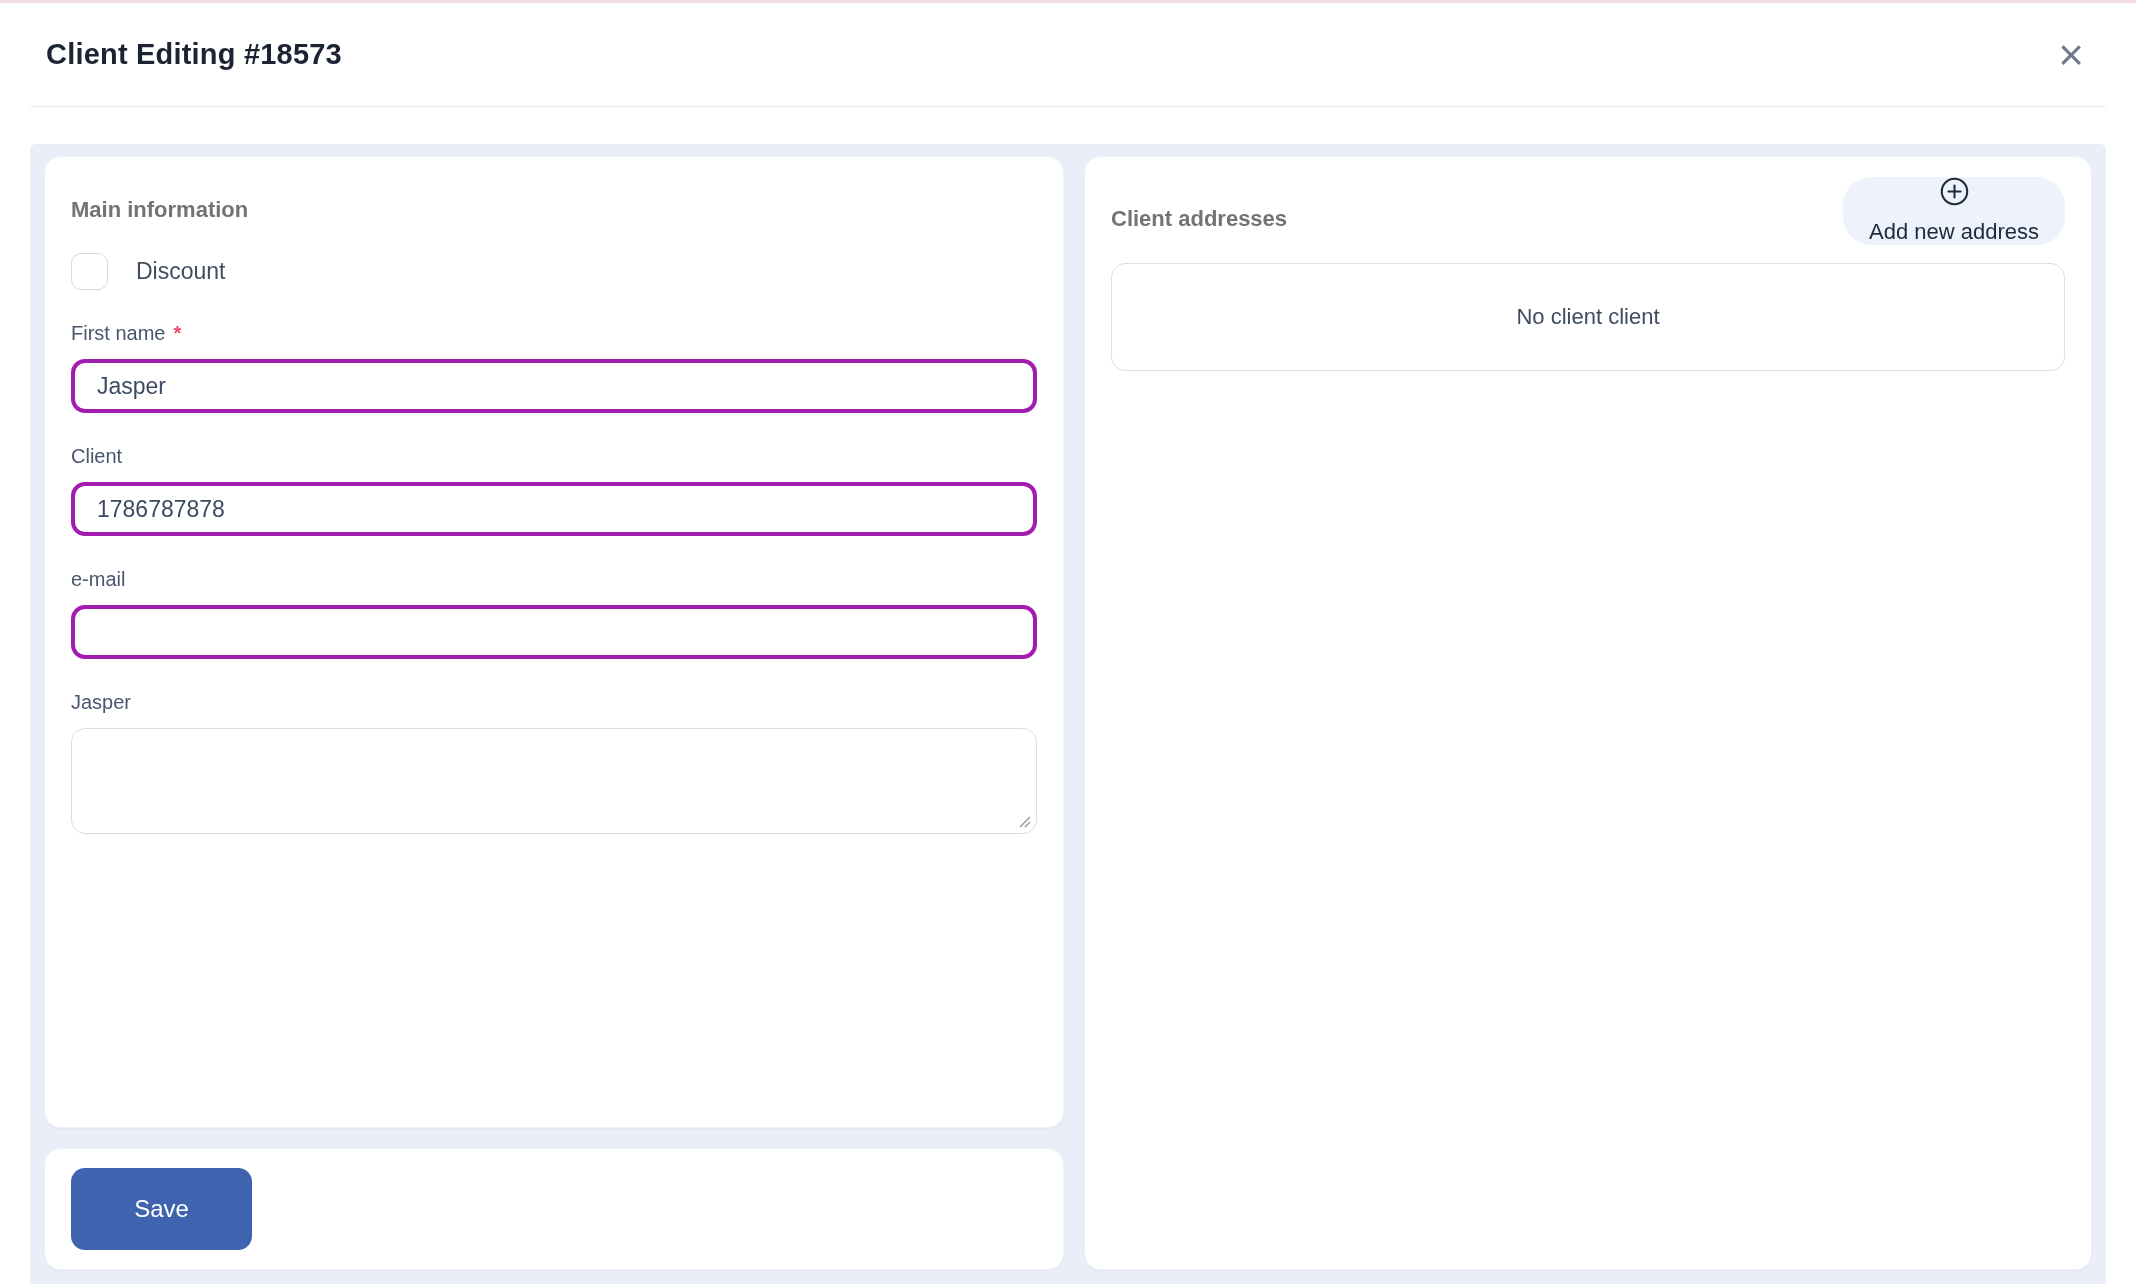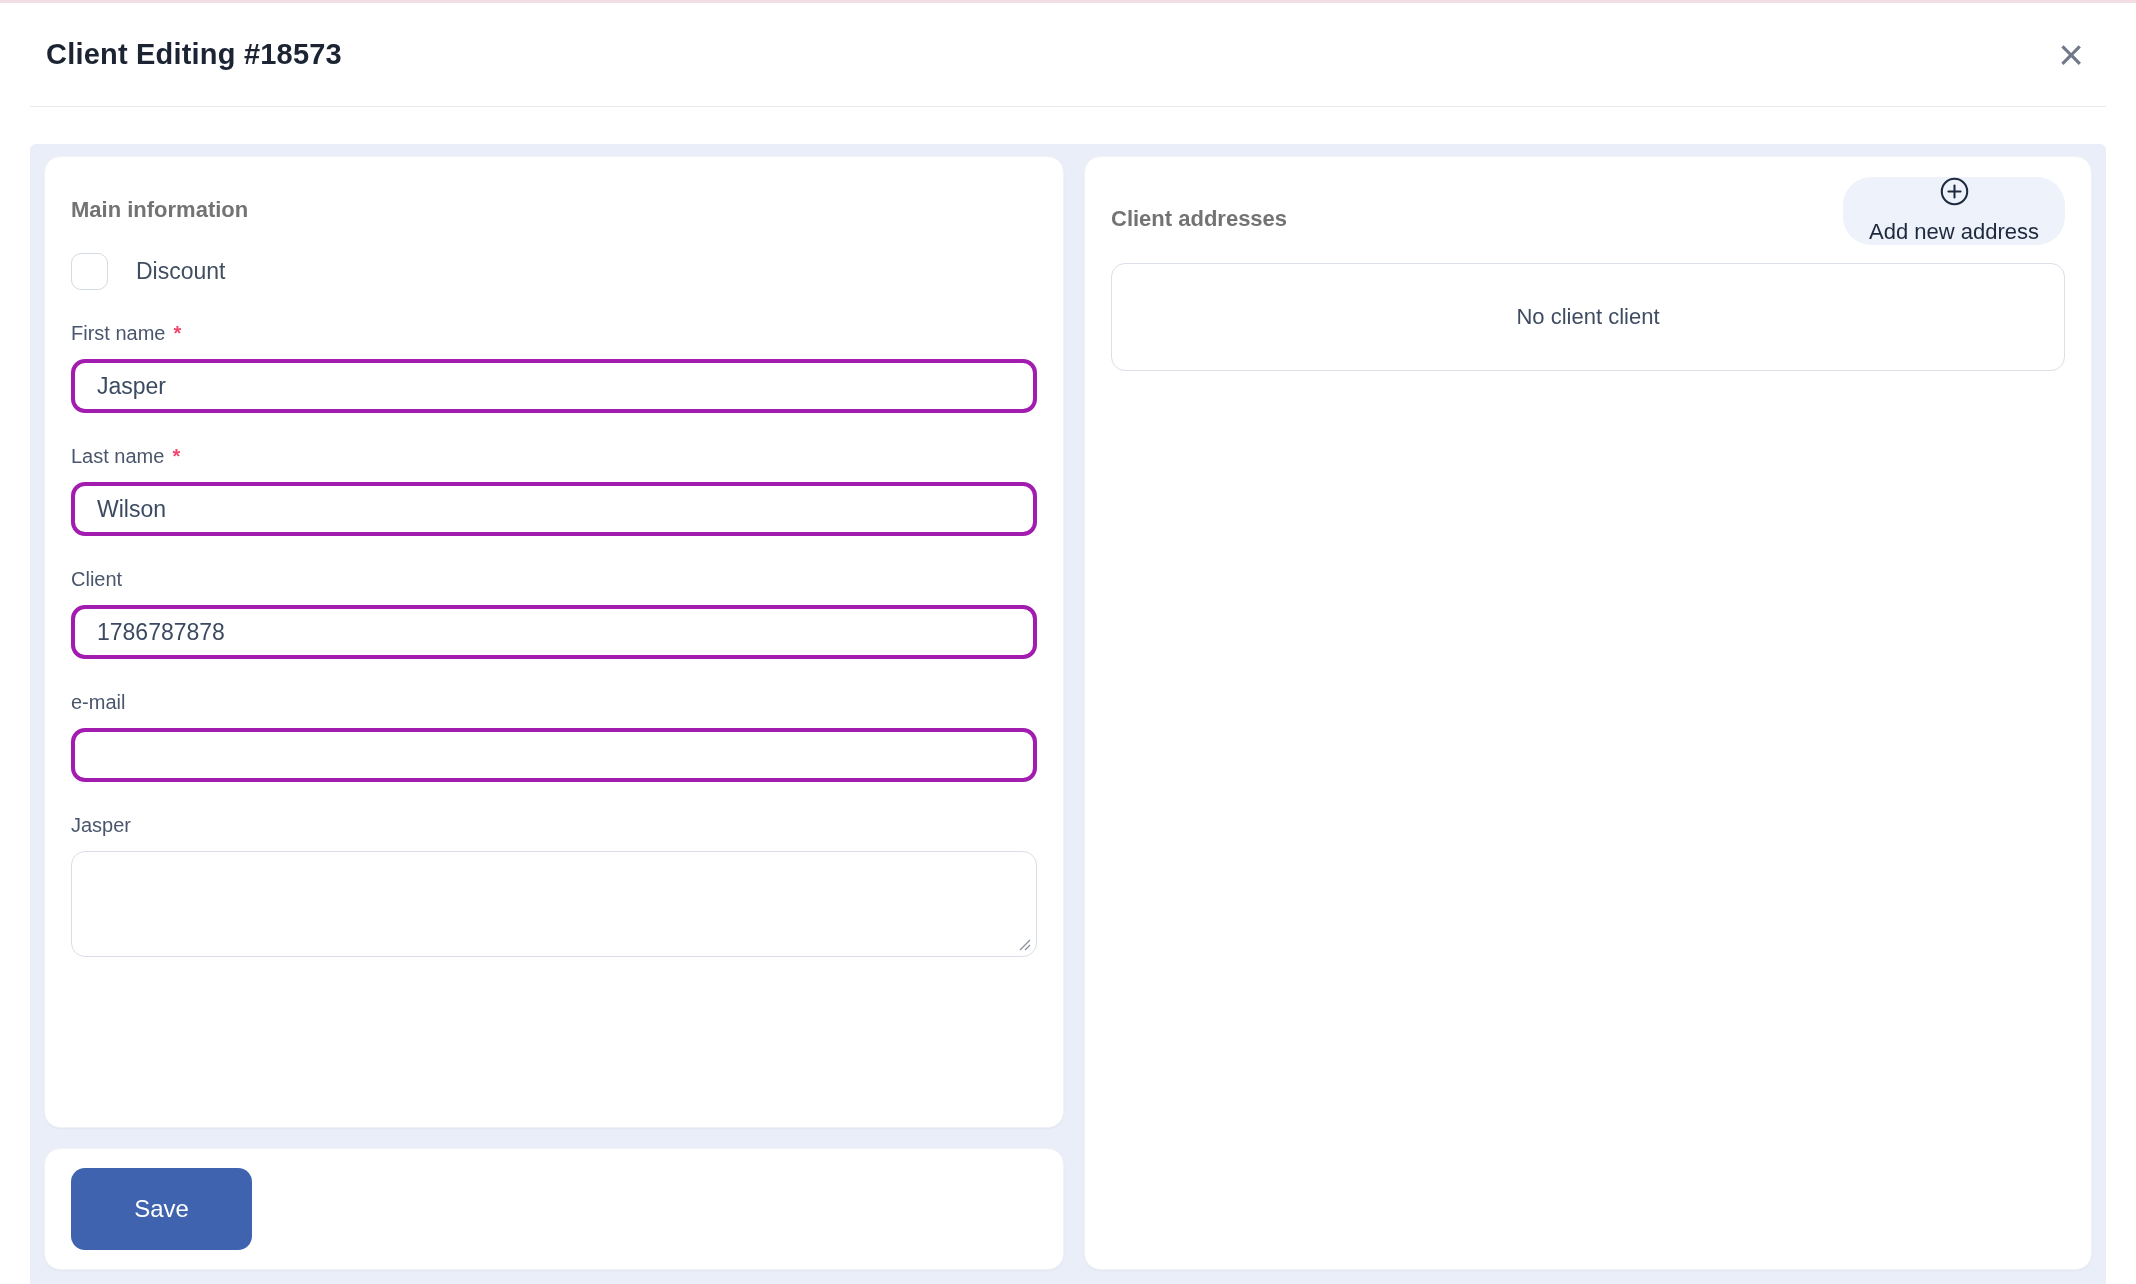--- a/index.html
+++ b/index.html
@@ -117,26 +117,20 @@
         <span class="checkbox-label">Discount</span>
       </div>
 
       <div class="field">
         <label class="field-label">
           <span>First name</span><span class="req">*</span>
         </label>
         <input type="text" class="text-input" value="Jasper" style="">
       </div>
 
-      <div class="field">
-        <label class="field-label">
-          <span>Last name</span><span class="req">*</span>
-        </label>
-        <input type="text" class="text-input" value="Wilson" style="">
-      </div>
 
       <div class="field">
         <label class="field-label">
           <span>Client</span>
         </label>
         <input type="text" class="text-input" value="1786787878" style="">
       </div>
 
       <div class="field">
         <label class="field-label">

